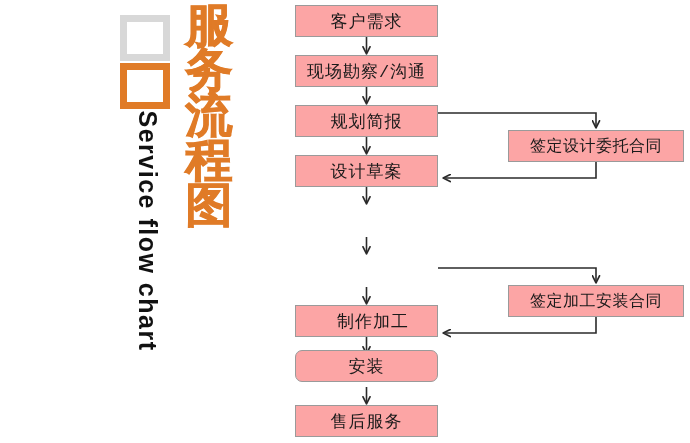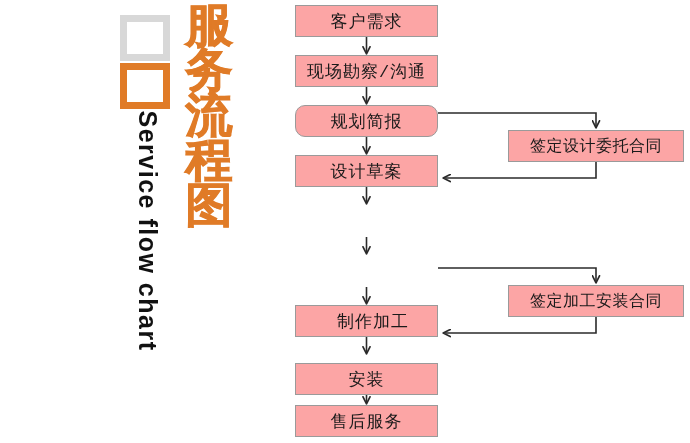--- a/index.html
+++ b/index.html
@@ -110,23 +110,23 @@
         <path d="M596,162 L596,178 L444,178" marker-end="url(#ah)"></path>
 
         <path d="M438,268 L596,268 L596,282" marker-end="url(#ah)"></path>
 
         <path d="M596,317 L596,333 L444,333" marker-end="url(#ah)"></path>
       </g>
     </svg>
 
     <div class="node main" style="top:5px;">客户需求</div>
     <div class="node main" style="top:55px;font-family:Liberation Mono, monospace;">现场勘察/沟通</div>
-    <div class="node main" style="top:105px;border-radius:10px;">规划简报</div>
+    <div class="node main" style="top:105px;">规划简报</div>
     <div class="node main" style="top:155px;">设计草案</div>
     <div class="node main" style="top:305px;padding-left:13px;">制作加工</div>
-    <div class="node main" style="top:363px;">安装</div>
+    <div class="node main" style="top:350px;border-radius:7px;">安装</div>
     <div class="node main" style="top:405px;">售后服务</div>
 
     <div class="node side" style="top:130px;">签定设计委托合同</div>
     <div class="node side" style="top:285px;">签定加工安装合同</div>
 
   </div>
 </div>
 
 </body></html>

